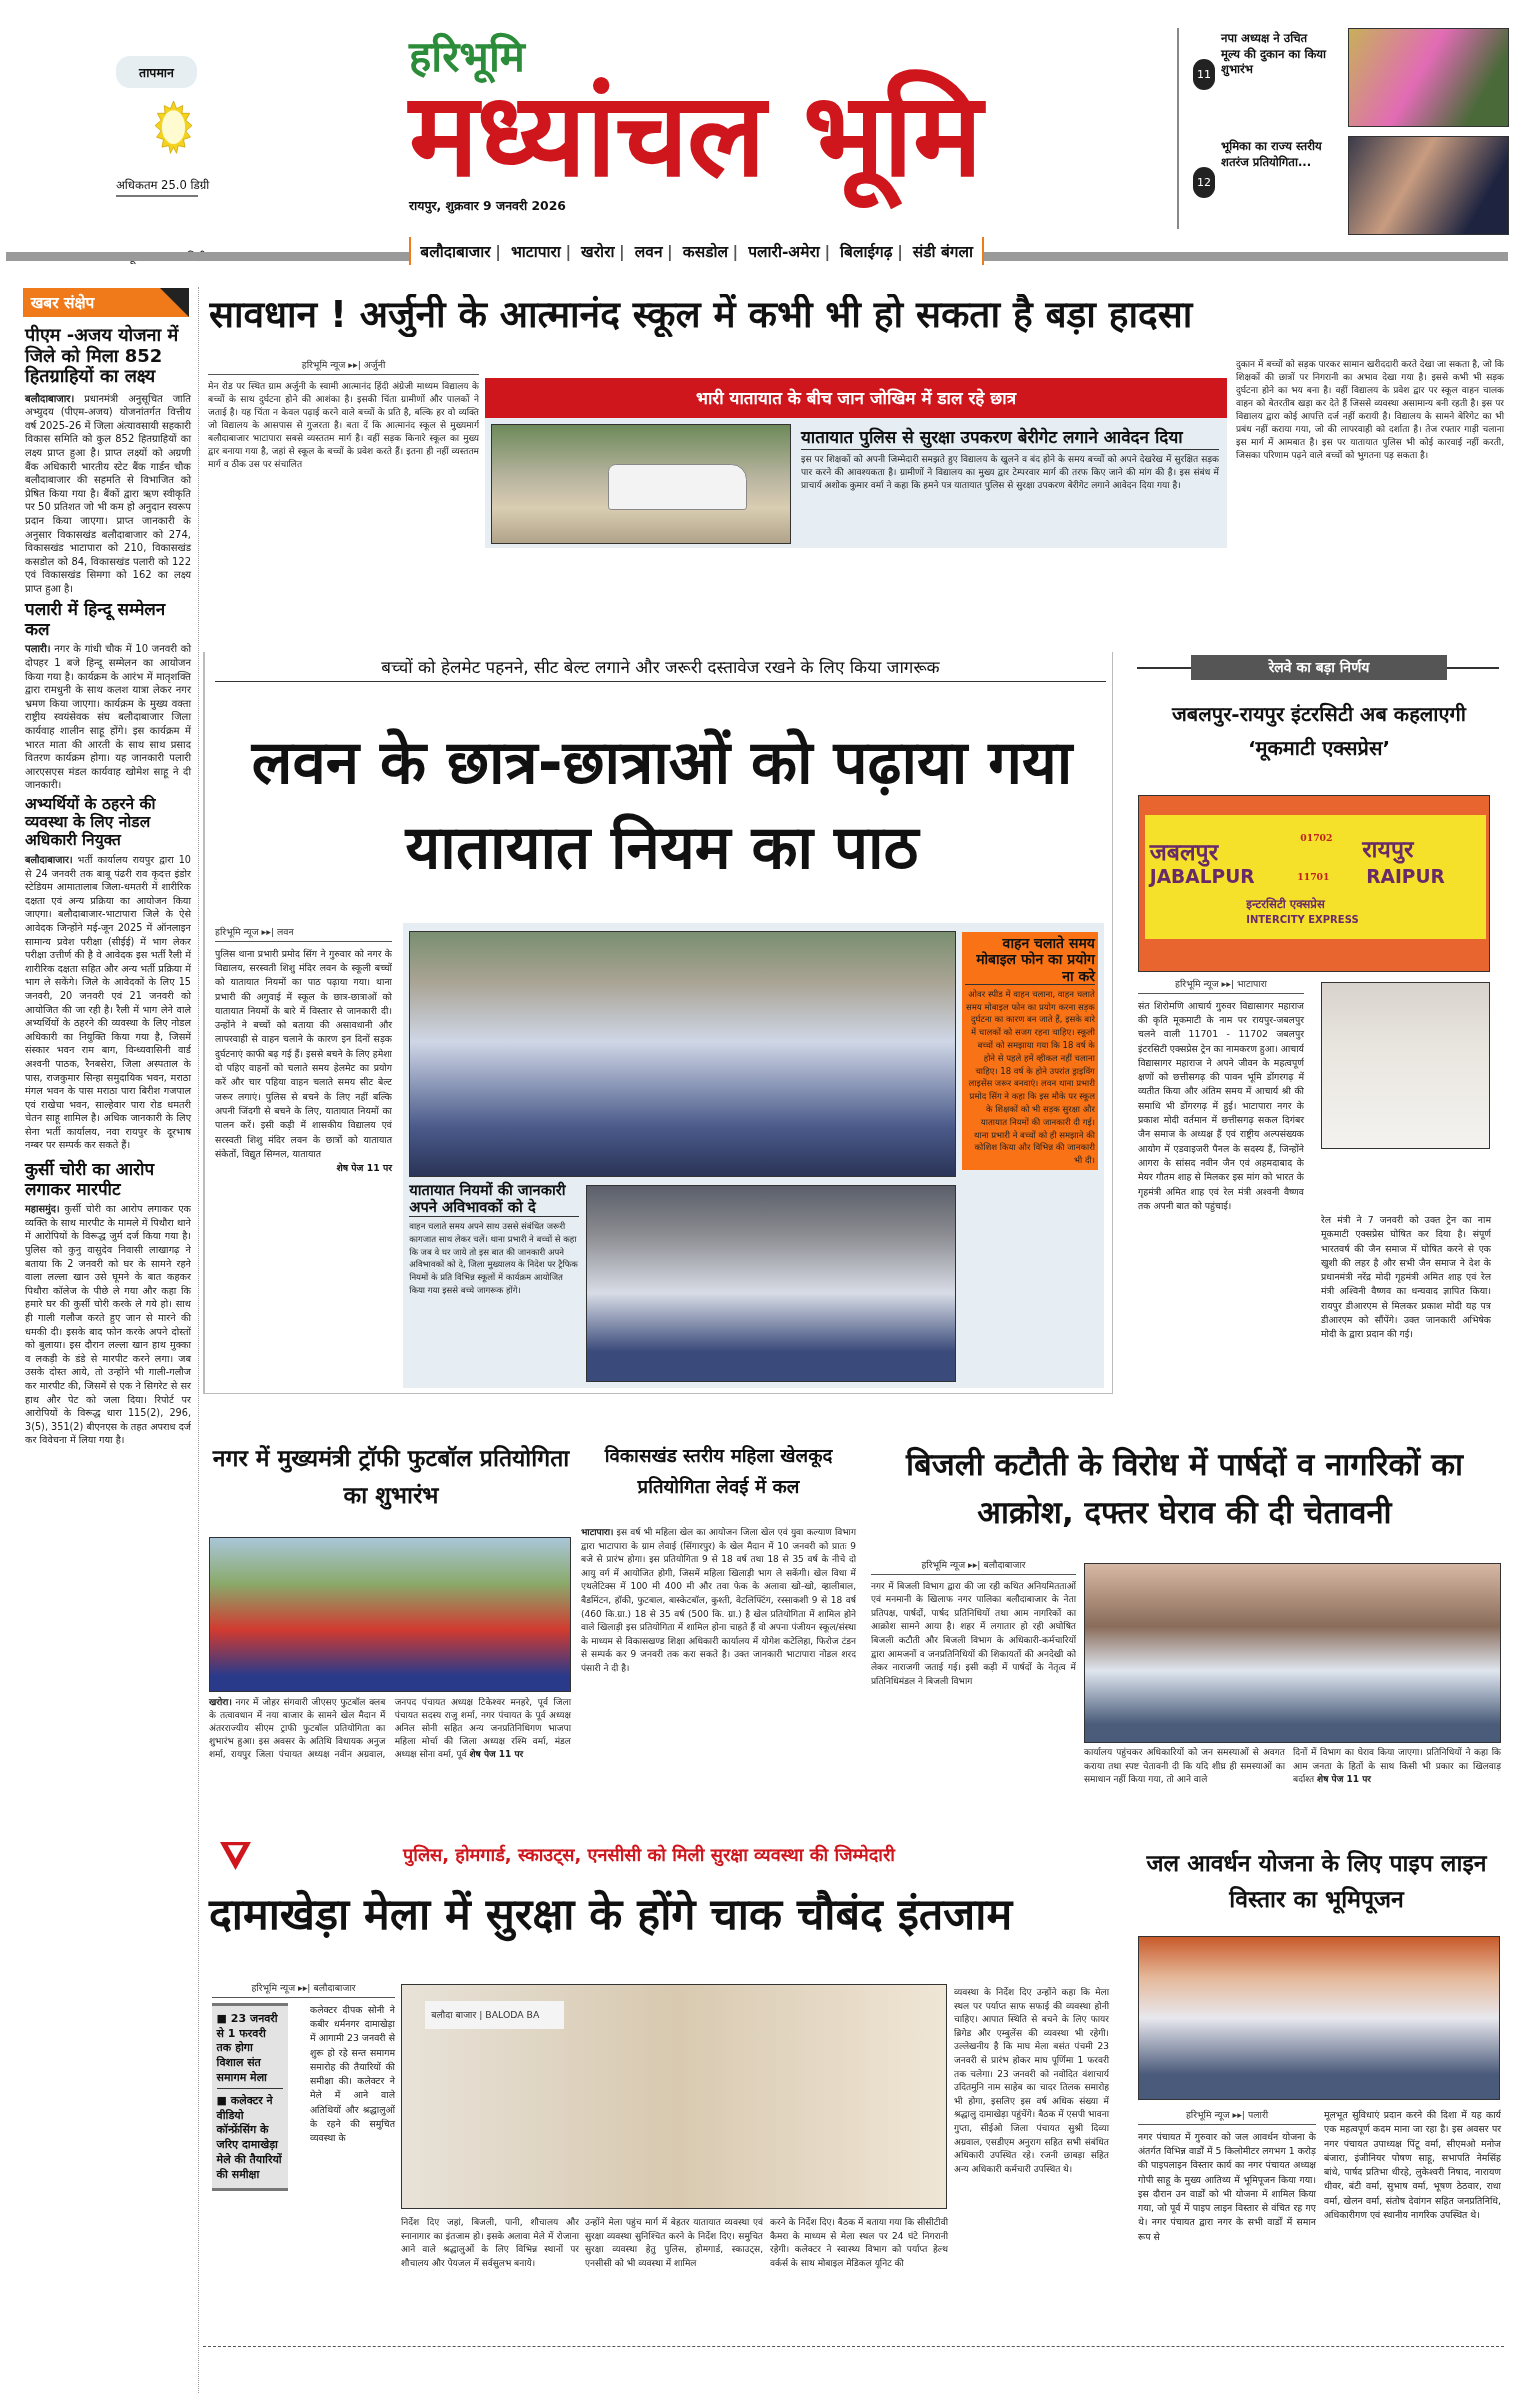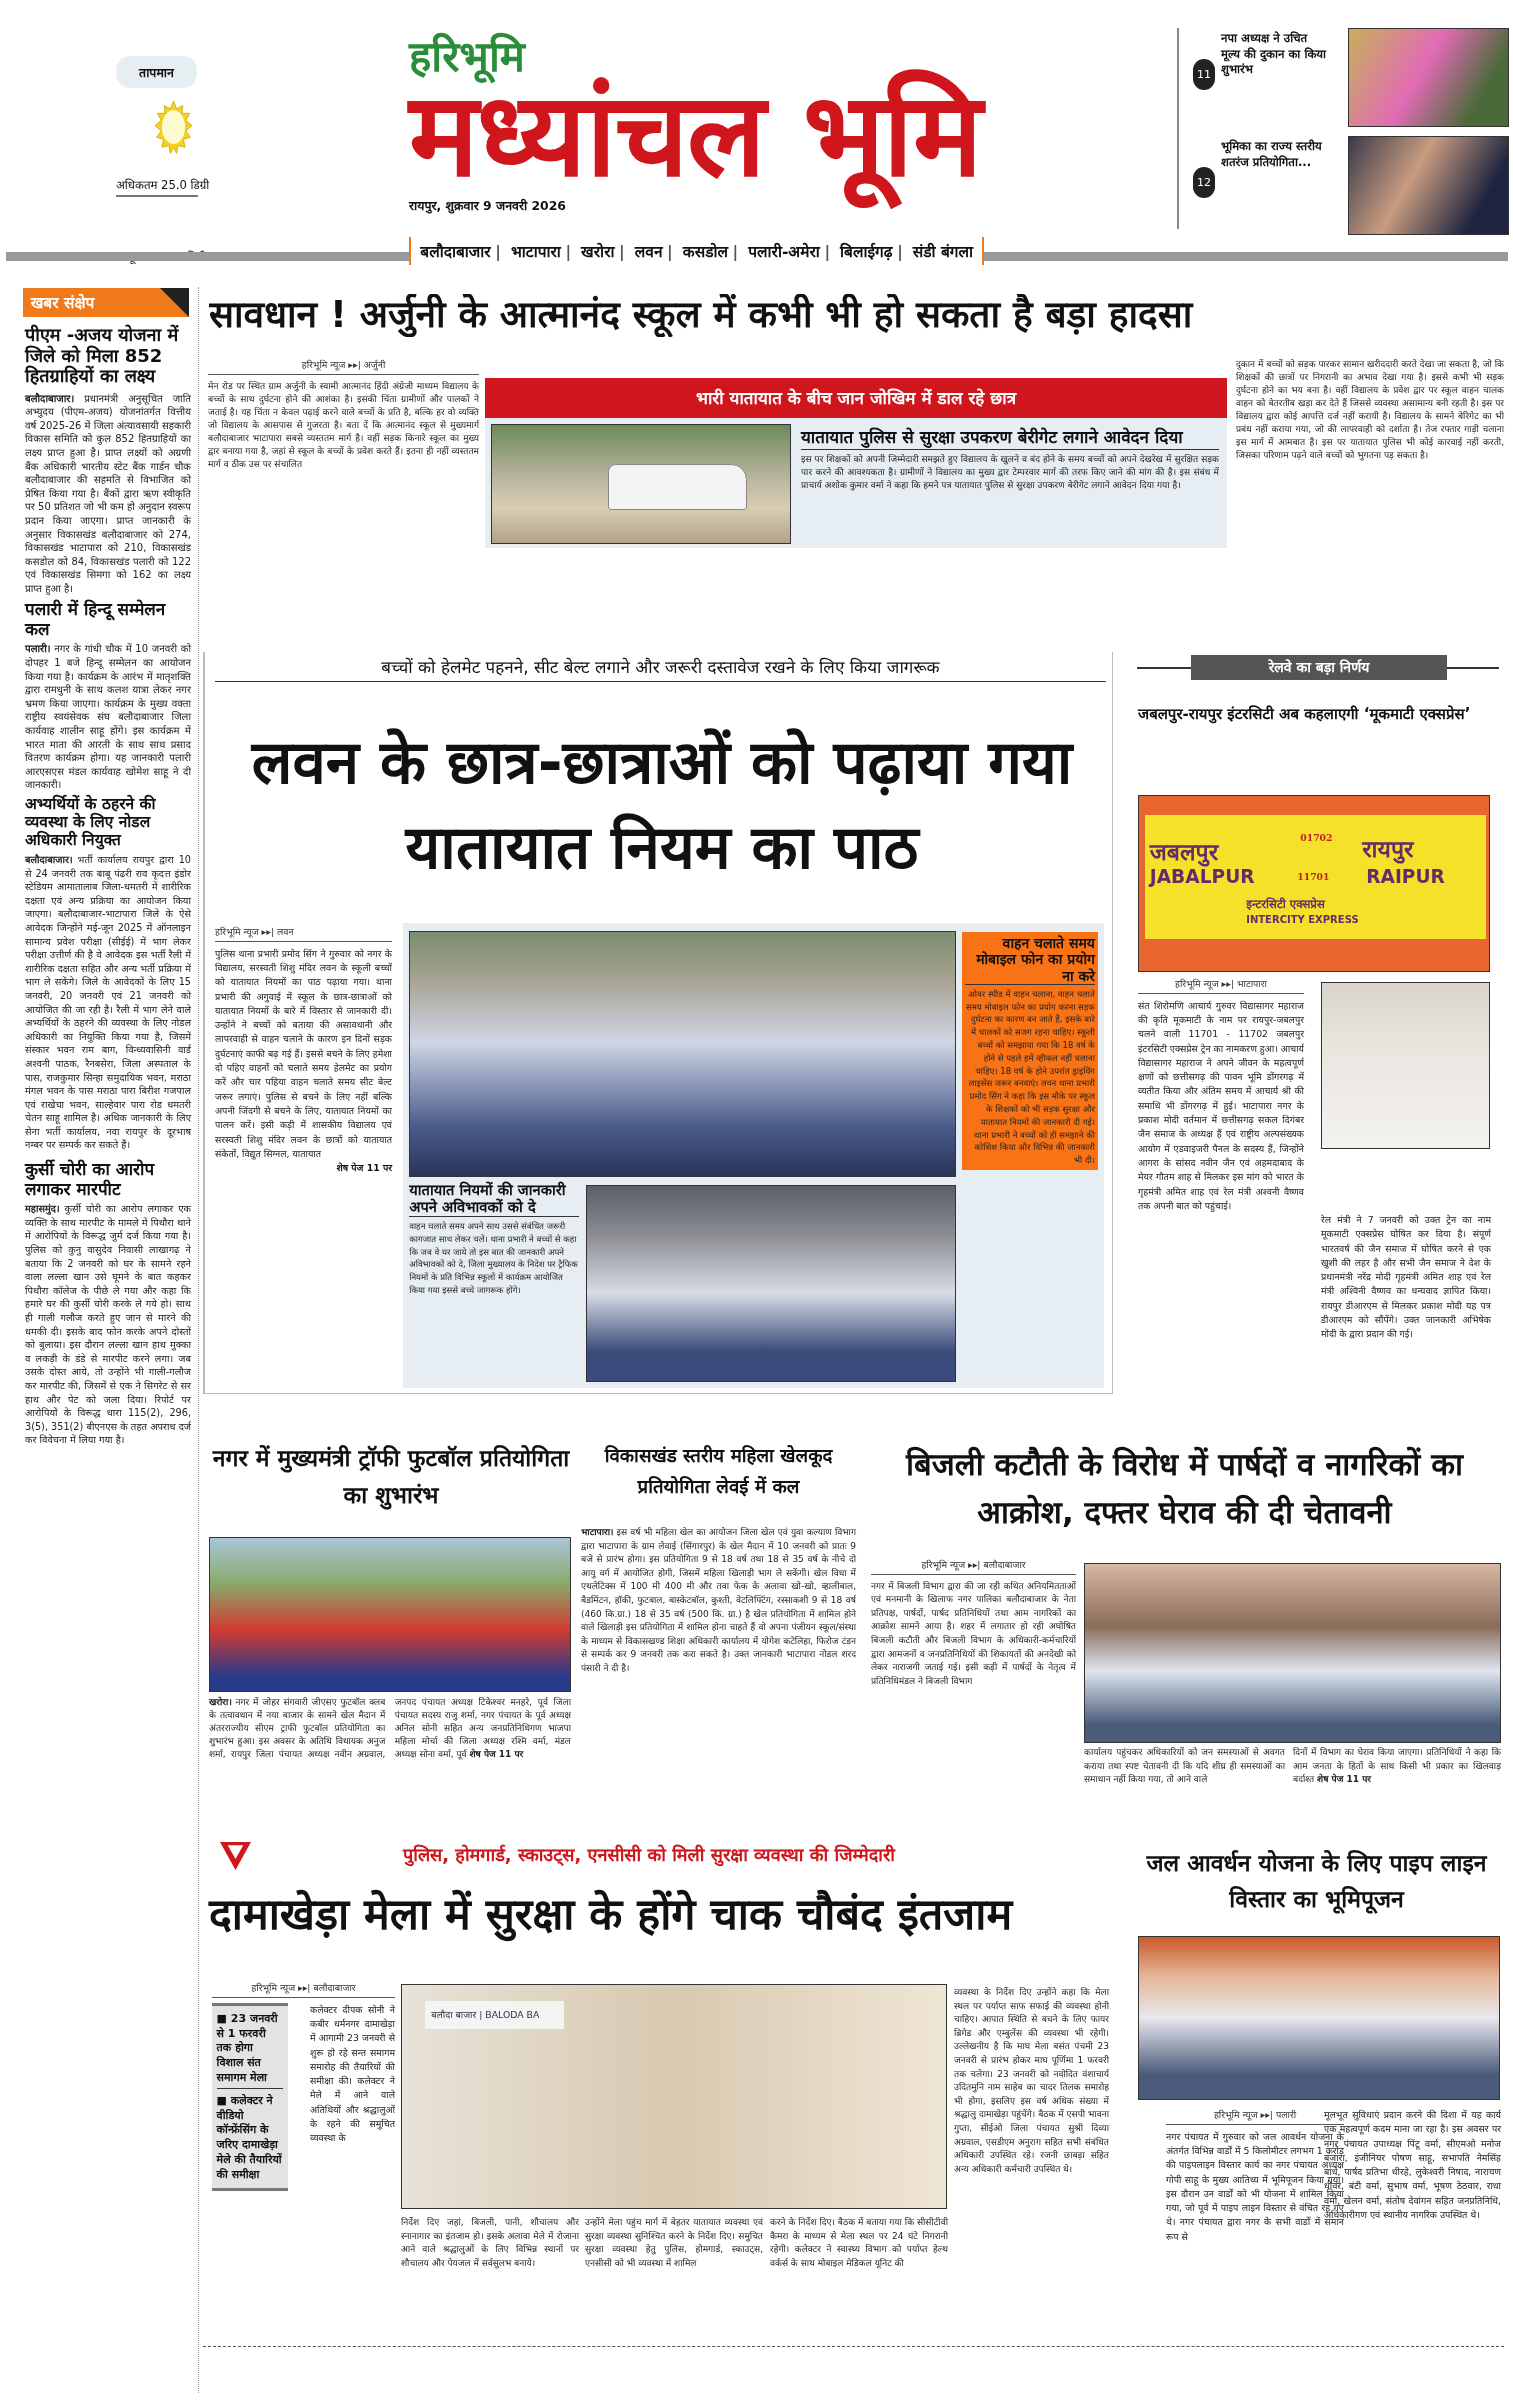--- a/index.html
+++ b/index.html
@@ -126,21 +126,21 @@
   </div>
   <div style="position:absolute;left:6.2px;top:259px;width:170px;">
     <div class="hdl" style="font-size:14.7px;border-bottom:1.2px solid #333;margin-bottom:3.1px">यातायात नियमों की जानकारी अपने अविभावकों को दे</div>
     <div class="col-text" style="font-size:8.5px;line-height:12.8px;text-align:left">वाहन चलाते समय अपने साथ उससे संबंधित जरूरी कागजात साथ लेकर चलें। थाना प्रभारी ने बच्चों से कहा कि जब वे घर जाये तो इस बात की जानकारी अपने अविभावकों को दे, जिला मुख्यालय के निदेश पर ट्रैफिक नियमों के प्रति विभिन्न स्कूलों में कार्यक्रम आयोजित किया गया इससे बच्चे जागरूक होंगे।</div>
   </div>
   <div class="photo" style="position:absolute;left:183px;top:262px;width:370px;height:197px;background:linear-gradient(180deg,#5a5f6a 0%,#8c8c92 25%,#d8dce6 55%,#3a4a7a 85%)"></div>
 </div>
 
 <div class="abs" style="left:1137px;top:667px;width:362px;height:1.5px;background:#333"></div>
 <div class="abs tag" style="left:1191px;top:655px;width:256px;height:25px;line-height:25px;text-align:center;font-size:14px">रेलवे का बड़ा निर्णय</div>
-<div class="abs hdl" style="left:1138px;top:697px;width:362px;font-size:15px;line-height:34px">जबलपुर-रायपुर इंटरसिटी अब कहलाएगी ‘मूकमाटी एक्सप्रेस’</div>
+<div class="abs hdl" style="left:1138px;top:697px;width:362px;font-size:20px;text-align:center;line-height:34px">जबलपुर-रायपुर इंटरसिटी अब कहलाएगी ‘मूकमाटी एक्सप्रेस’</div>
 <div class="abs" style="left:1138px;top:795px;width:352px;height:177px;background:#e86530;border:0.8px solid #333;">
   <div style="position:absolute;left:6.2px;top:18.6px;width:341px;height:124px;background:#f5e12a;color:#6a2a6a;font-weight:bold;font-family:'DejaVu Serif',serif">
     <div style="position:absolute;left:4.6px;top:20px;font-size:23px">जबलपुर</div>
     <div style="position:absolute;left:155px;top:17px;font-size:9.3px;color:#c02020">01702</div>
     <div style="position:absolute;left:217px;top:17px;font-size:23px">रायपुर</div>
     <div style="position:absolute;left:4.6px;top:51px;font-size:18.6px;font-family:'DejaVu Sans',sans-serif">JABALPUR</div>
     <div style="position:absolute;left:152px;top:56px;font-size:9.3px;color:#c02020">11701</div>
     <div style="position:absolute;left:221px;top:51px;font-size:18.6px;font-family:'DejaVu Sans',sans-serif">RAIPUR</div>
     <div style="position:absolute;left:101px;top:81px;font-size:11.6px">इन्टरसिटी एक्सप्रेस</div>
     <div style="position:absolute;left:101px;top:99px;font-size:10px;font-family:'DejaVu Sans',sans-serif">INTERCITY EXPRESS</div>
@@ -196,20 +196,20 @@
 <div class="abs photo" style="left:401px;top:1984px;width:546px;height:225px;background:linear-gradient(90deg,#e8e2d8 0%,#d8c9b0 50%,#f0e6d6 100%)">
   <div style="position:absolute;left:23px;top:15.5px;width:139px;height:28px;background:#f4f4f4;font-size:9.3px;color:#333;line-height:28px;padding-left:6.2px">बलौदा बाजार | BALODA BA</div>
 </div>
 <div class="abs col-text" style="left:401px;top:2216px;width:178px;font-size:9px;line-height:13.6px">निर्देश दिए जहां, बिजली, पानी, शौचालय और स्नानागार का इंतजाम हो। इसके अलावा मेले में रोजाना आने वाले श्रद्धालुओं के लिए विभिन्न स्थानों पर शौचालय और पेयजल में सर्वसुलभ बनाये।</div>
 <div class="abs col-text" style="left:585px;top:2216px;width:178px;font-size:9px;line-height:13.6px">उन्होंने मेला पहुंच मार्ग में बेहतर यातायात व्यवस्था एवं सुरक्षा व्यवस्था सुनिश्चित करने के निर्देश दिए। समुचित सुरक्षा व्यवस्था हेतु पुलिस, होमगार्ड, स्काउट्स, एनसीसी को भी व्यवस्था में शामिल</div>
 <div class="abs col-text" style="left:770px;top:2216px;width:178px;font-size:9px;line-height:13.6px">करने के निर्देश दिए। बैठक में बताया गया कि सीसीटीवी कैमरा के माध्यम से मेला स्थल पर 24 घंटे निगरानी रहेगी। कलेक्टर ने स्वास्थ्य विभाग को पर्याप्त हेल्थ वर्कर्स के साथ मोबाइल मेडिकल यूनिट की</div>
 <div class="abs col-text" style="left:954px;top:1986px;width:155px;font-size:9px;line-height:13.6px">व्यवस्था के निर्देश दिए उन्होंने कहा कि मेला स्थल पर पर्याप्त साफ सफाई की व्यवस्था होनी चाहिए। आपात स्थिति से बचने के लिए फायर ब्रिगेड और एम्बुलेंस की व्यवस्था भी रहेगी। उल्लेखनीय है कि माघ मेला बसंत पंचमी 23 जनवरी से प्रारंभ होकर माघ पूर्णिमा 1 फरवरी तक चलेगा। 23 जनवरी को नवोदित वंशाचार्य उदितमुनि नाम साहेब का चादर तिलक समारोह भी होगा, इसलिए इस वर्ष अधिक संख्या में श्रद्धालु दामाखेड़ा पहुंचेंगे। बैठक में एसपी भावना गुप्ता, सीईओ जिला पंचायत सुश्री दिव्या अग्रवाल, एसडीएम अनुराग सहित सभी संबंधित अधिकारी उपस्थित रहे। रजनी छाबड़ा सहित अन्य अधिकारी कर्मचारी उपस्थित थे।</div>
 
 <div class="abs hdl" style="left:1132px;top:1845px;width:369px;font-size:23px;text-align:center;line-height:36px">जल आवर्धन योजना के लिए पाइप लाइन विस्तार का भूमिपूजन</div>
 <div class="abs photo" style="left:1138px;top:1936px;width:362px;height:164px;background:linear-gradient(180deg,#c95a2a 0%,#e5b89a 25%,#e8e8ee 50%,#4a5a7a 85%)"></div>
-<div class="abs" style="left:1138px;top:2108px;width:178px;margin-left:28px;">
+<div class="abs" style="left:1138px;top:2108px;width:178px;">
   <div class="byline">हरिभूमि न्यूज ▸▸| पलारी</div>
   <div class="col-text" style="font-size:9.3px;line-height:14.3px">नगर पंचायत में गुरुवार को जल आवर्धन योजना के अंतर्गत विभिन्न वार्डों में 5 किलोमीटर लगभग 1 करोड़ की पाइपलाइन विस्तार कार्य का नगर पंचायत अध्यक्ष गोपी साहू के मुख्य आतिथ्य में भूमिपूजन किया गया। इस दौरान उन वार्डों को भी योजना में शामिल किया गया, जो पूर्व में पाइप लाइन विस्तार से वंचित रह गए थे। नगर पंचायत द्वारा नगर के सभी वार्डों में समान रूप से</div>
 </div>
 <div class="abs col-text" style="left:1324px;top:2108px;width:177px;font-size:9.3px;line-height:14.3px">मूलभूत सुविधाएं प्रदान करने की दिशा में यह कार्य एक महत्वपूर्ण कदम माना जा रहा है। इस अवसर पर नगर पंचायत उपाध्यक्ष पिंटू वर्मा, सीएमओ मनोज बंजारा, इंजीनियर पोषण साहू, सभापति नेमसिंह बांधे, पार्षद प्रतिभा धीरहे, लुकेश्वरी निषाद, नारायण धीवर, बंटी वर्मा, सुभाष वर्मा, भूषण ठेठवार, राधा वर्मा, खेलन वर्मा, संतोष देवांगन सहित जनप्रतिनिधि, अधिकारीगण एवं स्थानीय नागरिक उपस्थित थे।</div>
 
 <div class="abs dash-h" style="left:203px;top:2346px;width:1301px;"></div>
 
 
 </body></html>

